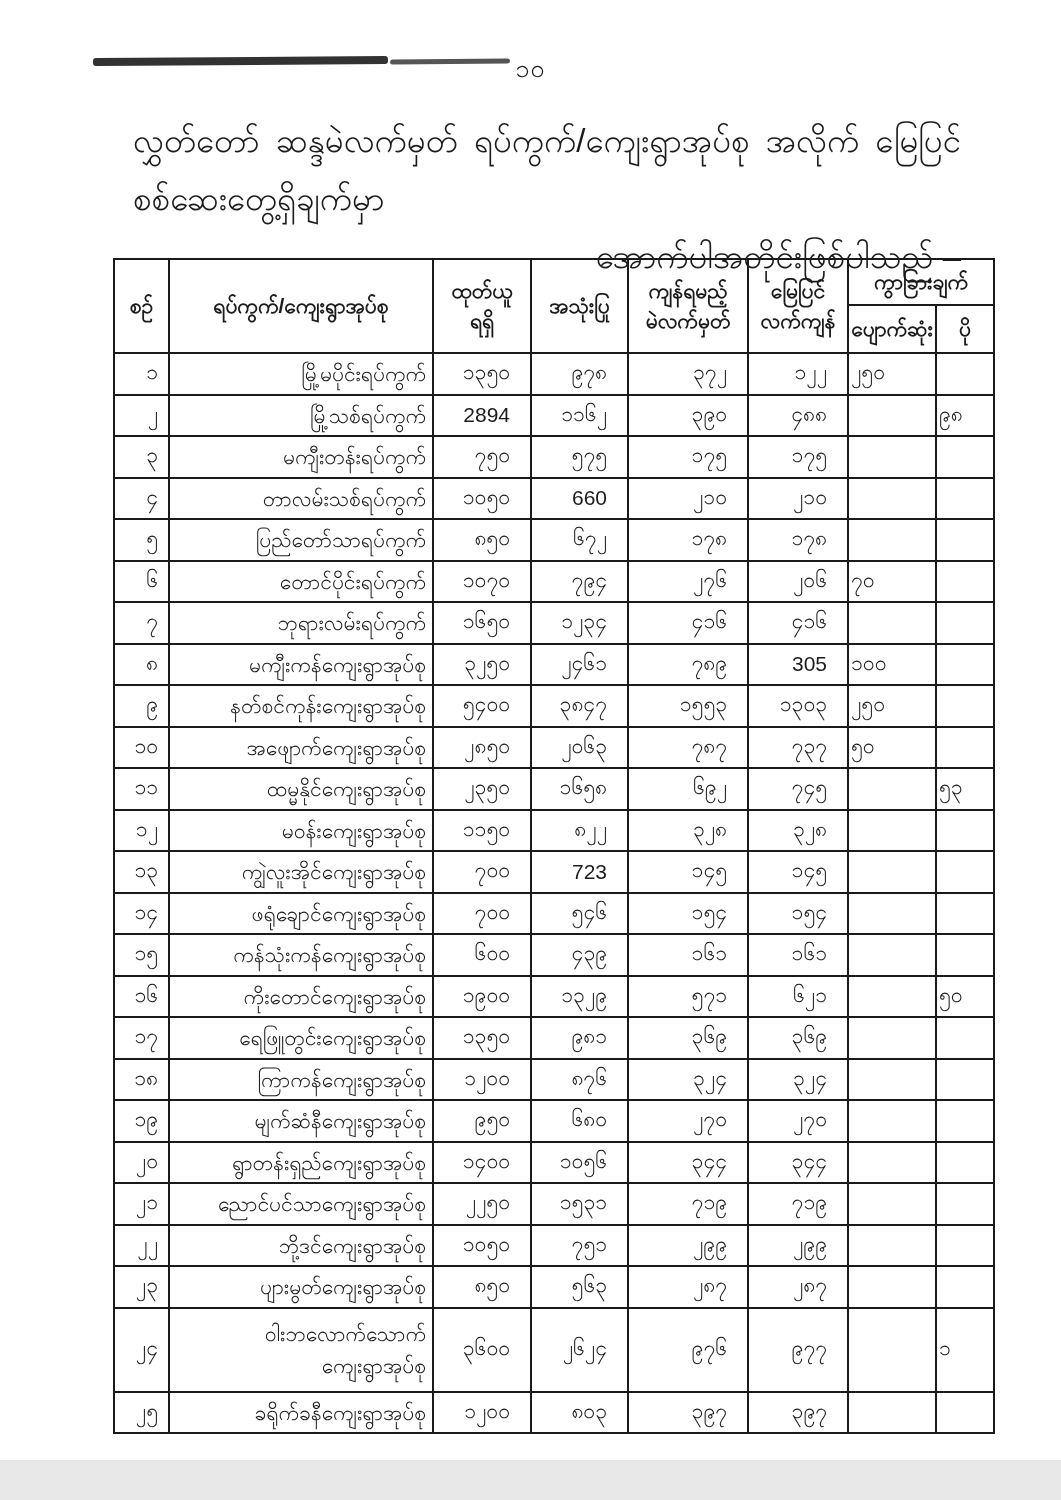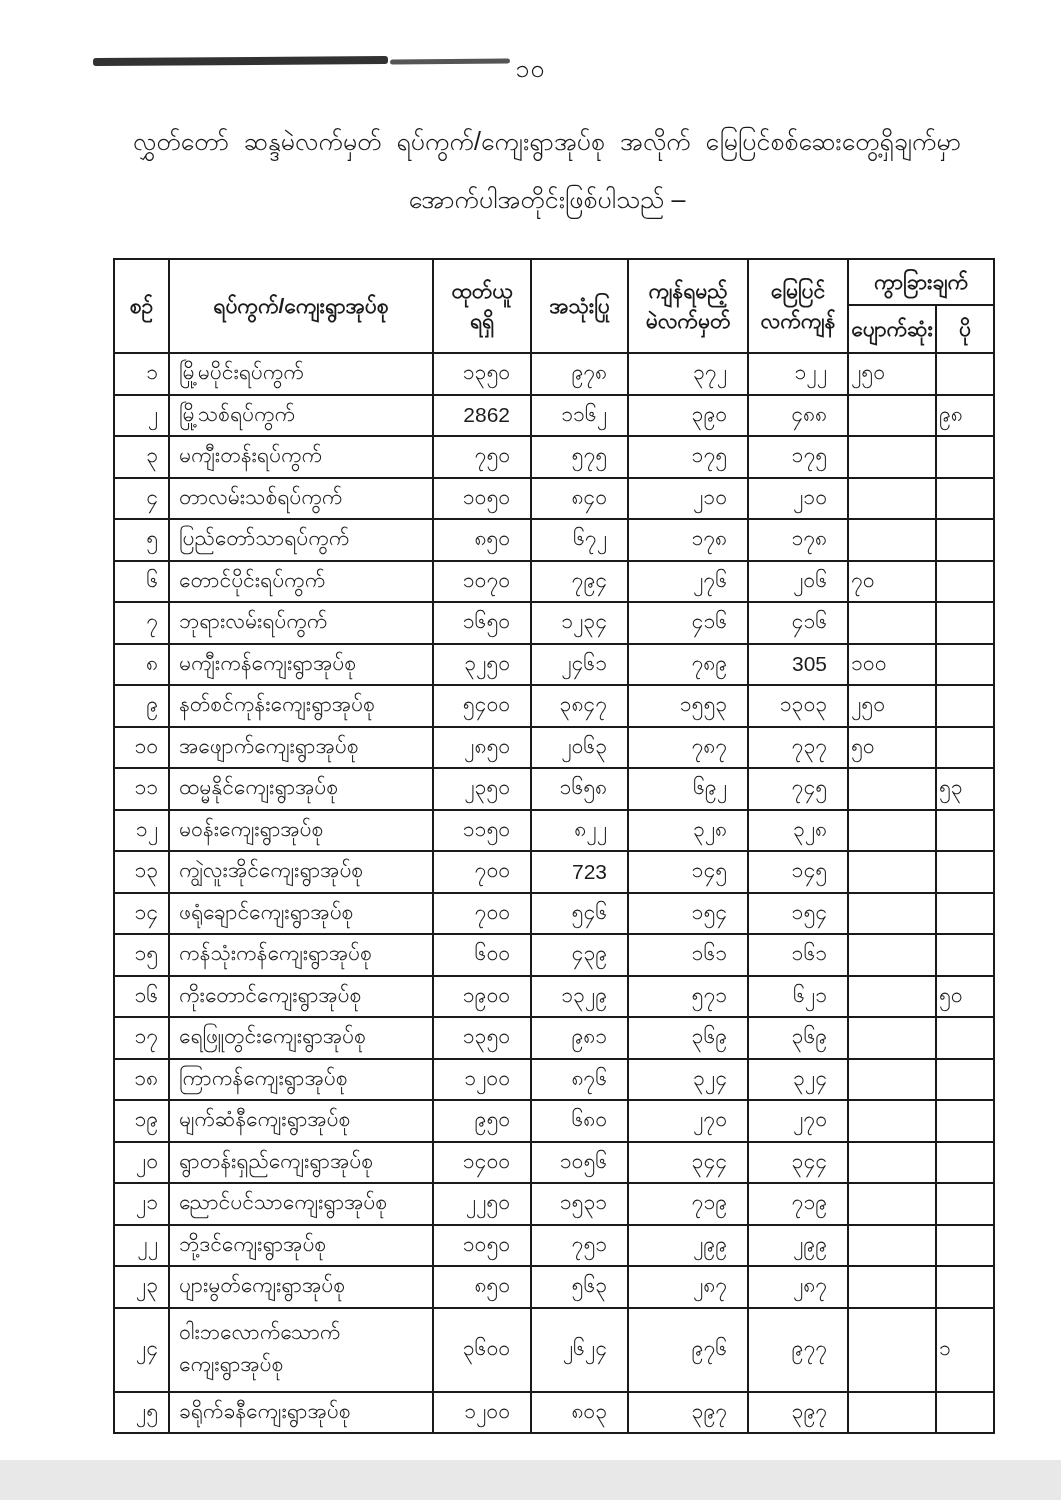--- a/index.html
+++ b/index.html
@@ -31,29 +31,29 @@
     width: 100%;
     text-align: center;
     font-size: 25px;
     letter-spacing: 1px;
   }
   .intro {
     position: absolute;
     top: 112px;
     left: 133px;
     width: 828px;
-    font-size: 25px;
+    font-size: 33px;
     line-height: 58px;
   }
   .intro-line1 {
     text-align: justify;
     text-align-last: justify;
   }
   .intro-line2 {
-    text-align: center;
+    text-align: right;
   }
   .doc-table {
     position: absolute;
     top: 258px;
     left: 113px;
     width: 880px;
     border-collapse: collapse;
     table-layout: fixed;
     font-size: 21px;
   }
@@ -67,21 +67,21 @@
     text-align: center;
     white-space: pre-line;
     padding: 4px 2px;
     line-height: 1.45;
   }
   thead tr.head-top th { height: 36px; }
   thead tr.head-sub th { height: 38px; }
   tbody tr { height: 40px; }
   tbody tr.tall-row { height: 84px; }
   td.cell-no     { text-align: right; padding: 4px 10px 4px 2px; }
-  td.cell-name   { text-align: left;  padding: 4px 6px 4px 9px; line-height: 1.5; font-family: Liberation Mono, monospace; }
+  td.cell-name   { text-align: right;  padding: 4px 6px 4px 25px; line-height: 1.5; }
   td.cell-num    { text-align: right; padding: 4px 20px 4px 2px; }
   td.cell-diff   { padding: 4px 14px 4px 2px; }
 </style>
 </head>
 <body>
 
 <div class="page">
 
   <div class="scan-artifact artifact-1"></div>
   <div class="scan-artifact artifact-2"></div>
@@ -129,42 +129,42 @@
           <td class="cell-num">၁၃၅၀</td>
           <td class="cell-num">၉၇၈</td>
           <td class="cell-num">၃၇၂</td>
           <td class="cell-num">၁၂၂</td>
           <td class="cell-diff">၂၅၀</td>
           <td class="cell-diff"></td>
         </tr>
         <tr>
           <td class="cell-no">၂</td>
           <td class="cell-name">မြို့သစ်ရပ်ကွက်</td>
-          <td class="cell-num">2862</td>
+          <td class="cell-num">2894</td>
           <td class="cell-num">၁၁၆၂</td>
           <td class="cell-num">၃၉၀</td>
           <td class="cell-num">၄၈၈</td>
           <td class="cell-diff"></td>
           <td class="cell-diff">၉၈</td>
         </tr>
         <tr>
           <td class="cell-no">၃</td>
           <td class="cell-name">မကျီးတန်းရပ်ကွက်</td>
           <td class="cell-num">၇၅၀</td>
           <td class="cell-num">၅၇၅</td>
           <td class="cell-num">၁၇၅</td>
           <td class="cell-num">၁၇၅</td>
           <td class="cell-diff"></td>
           <td class="cell-diff"></td>
         </tr>
         <tr>
           <td class="cell-no">၄</td>
           <td class="cell-name">တာလမ်းသစ်ရပ်ကွက်</td>
           <td class="cell-num">၁၀၅၀</td>
-          <td class="cell-num">၈၄၀</td>
+          <td class="cell-num">660</td>
           <td class="cell-num">၂၁၀</td>
           <td class="cell-num">၂၁၀</td>
           <td class="cell-diff"></td>
           <td class="cell-diff"></td>
         </tr>
         <tr>
           <td class="cell-no">၅</td>
           <td class="cell-name">ပြည်တော်သာရပ်ကွက်</td>
           <td class="cell-num">၈၅၀</td>
           <td class="cell-num">၆၇၂</td>

